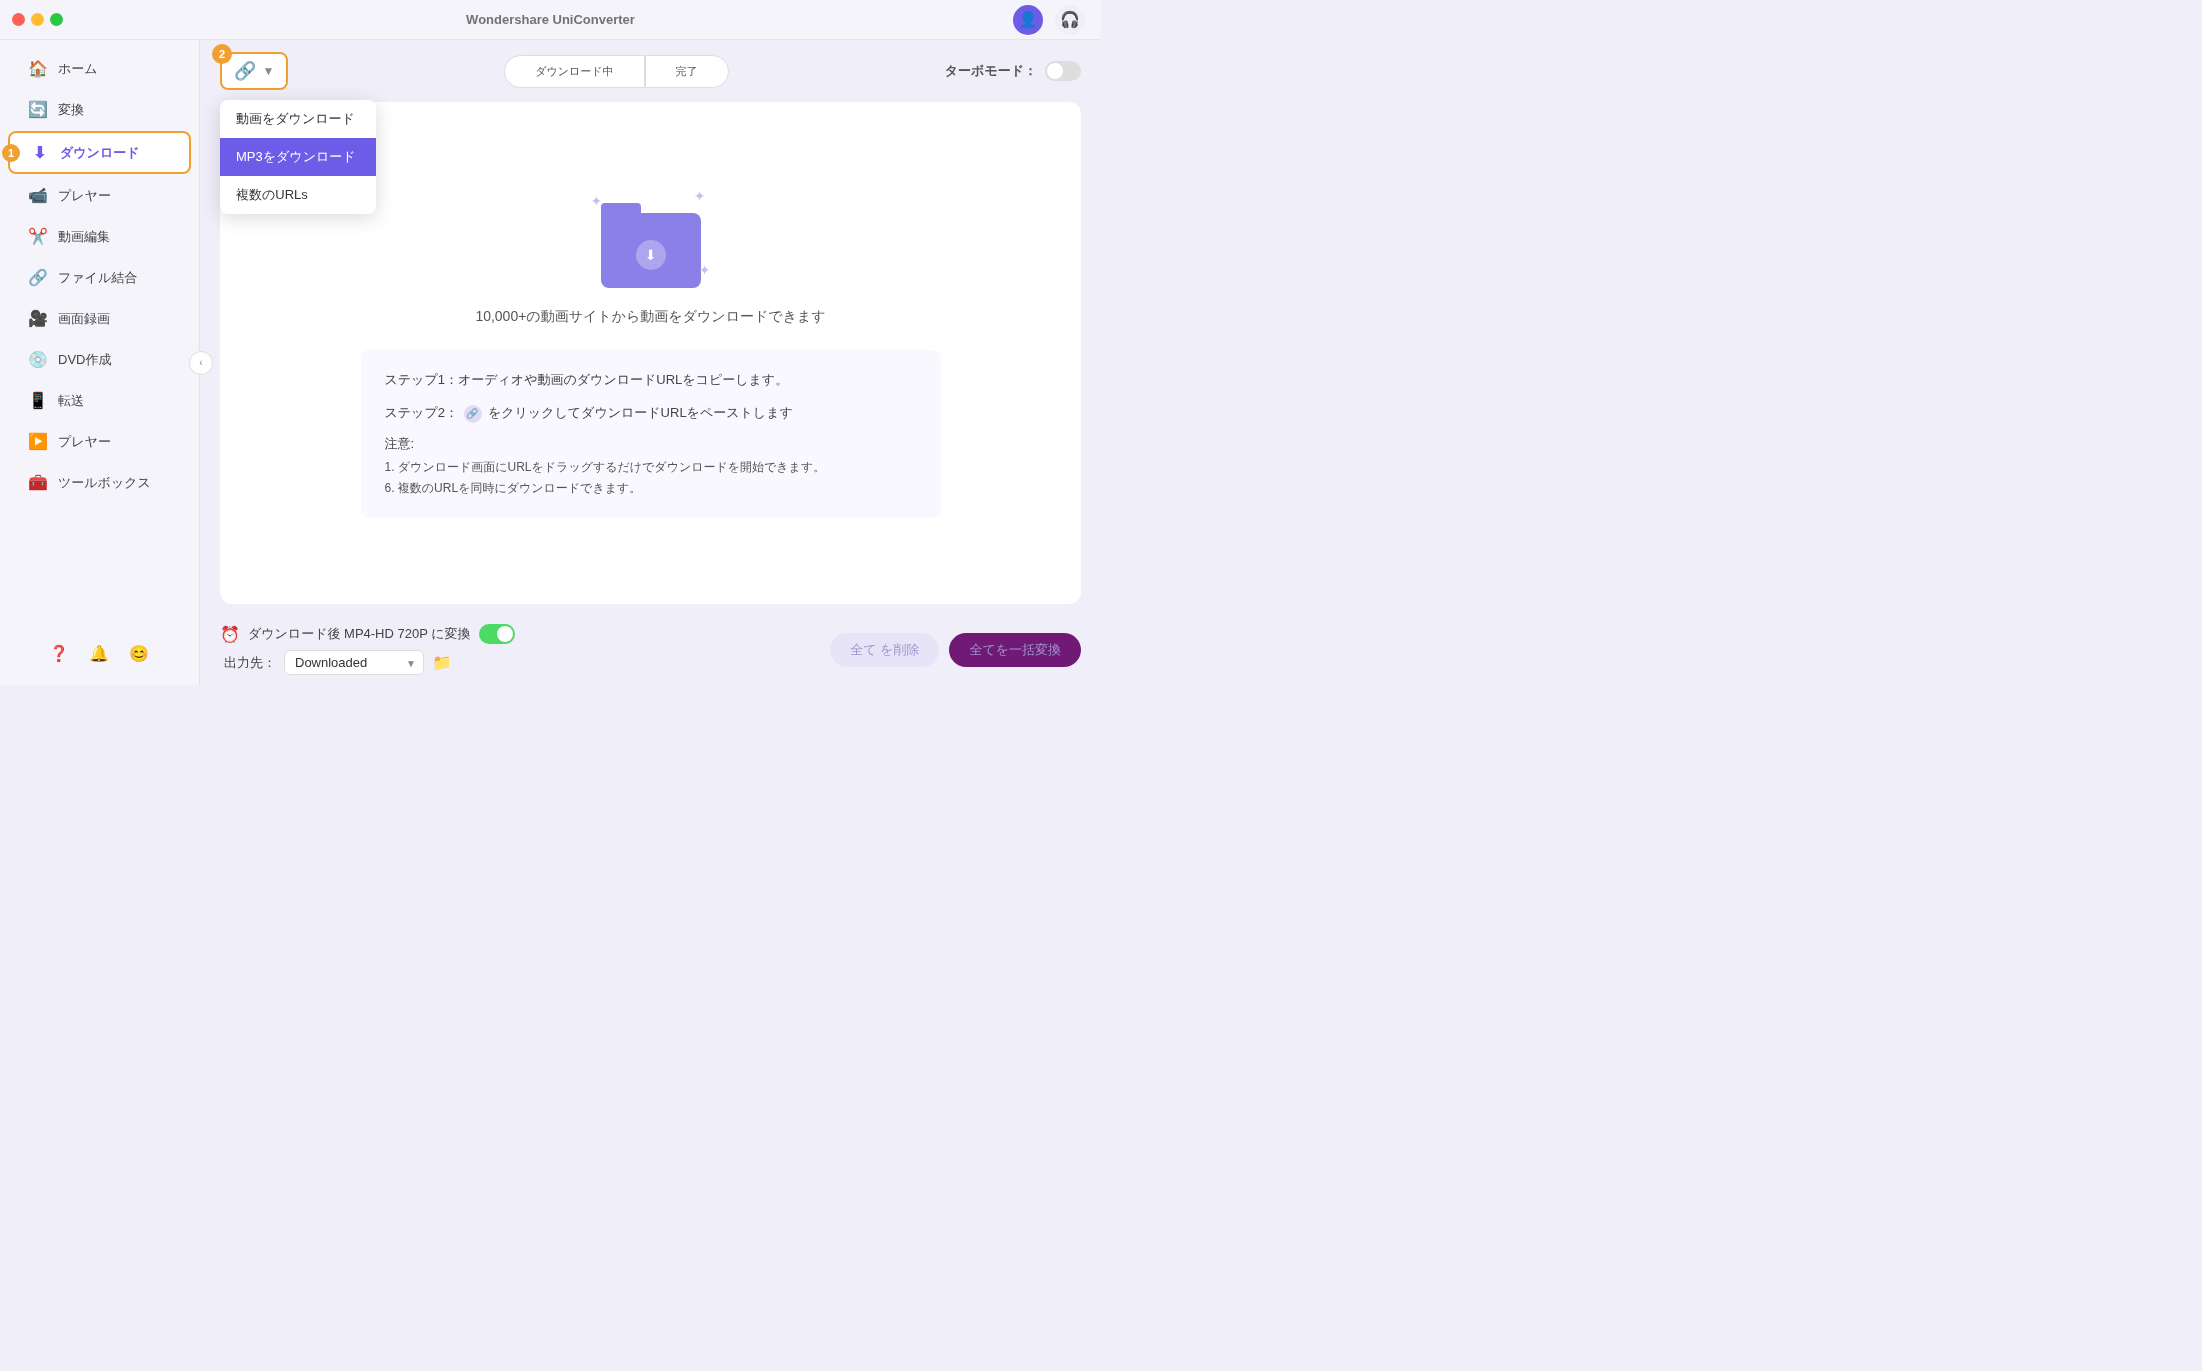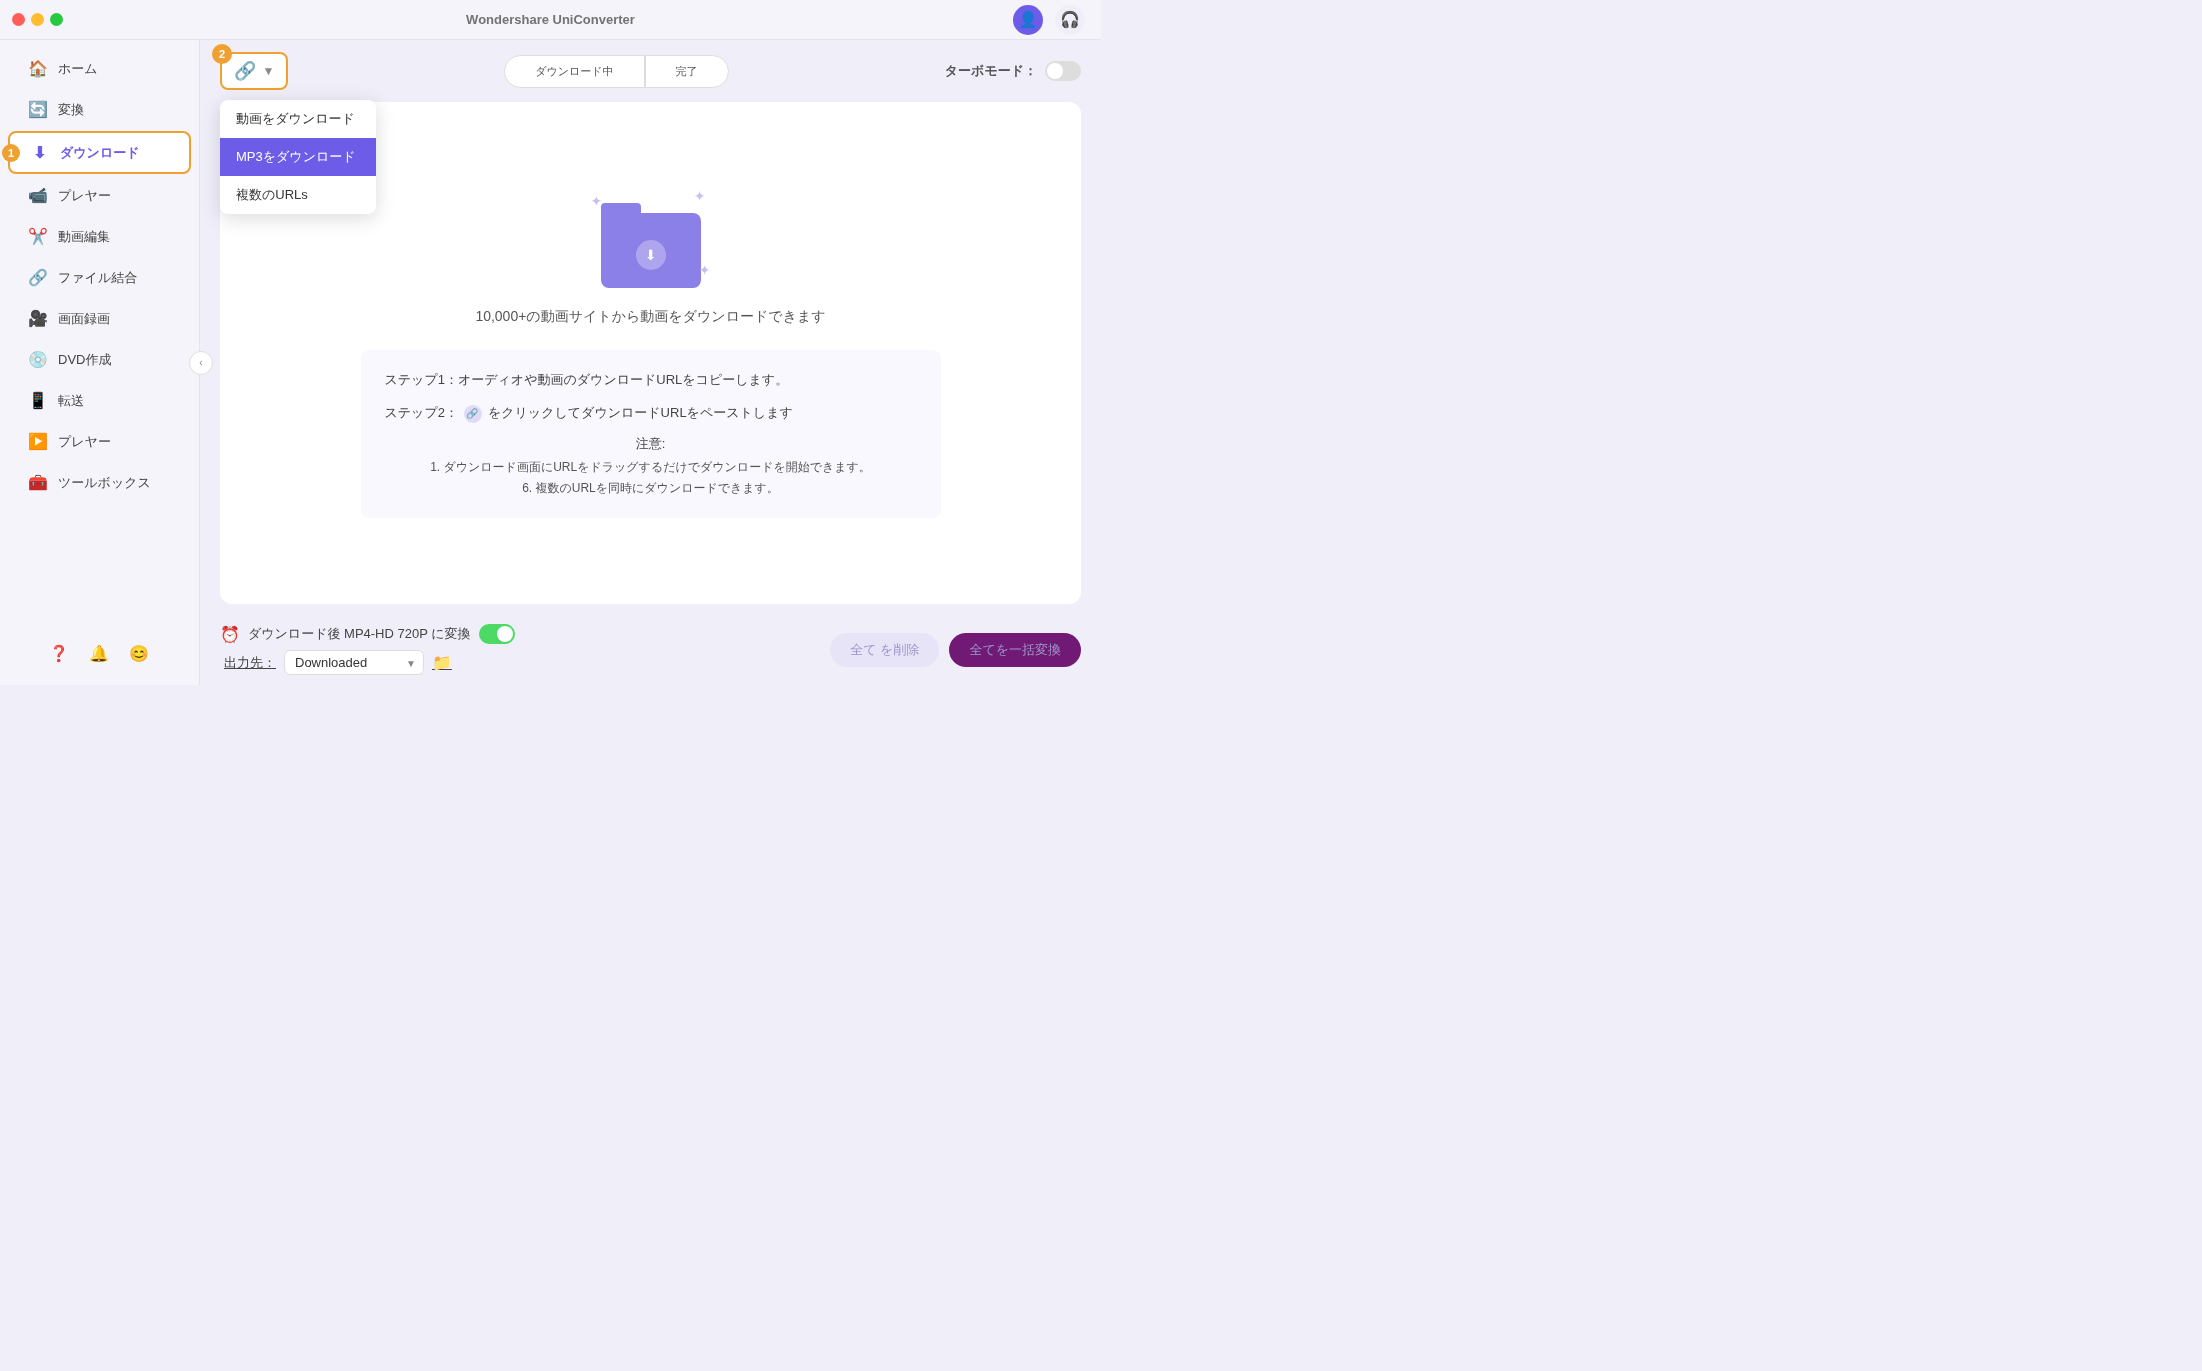--- a/index.html
+++ b/index.html
@@ -362,21 +362,20 @@
       display: inline-flex;
       align-items: center;
       justify-content: center;
       font-size: 10px;
       color: #6c5ce7;
       flex-shrink: 0;
       margin-top: 2px;
     }
     .note-section {
       margin-top: 4px;
-      text-align: center;
     }
     .note-title {
       font-size: 13px;
       color: #444;
       margin-bottom: 4px;
     }
     .note-item {
       font-size: 12px;
       color: #555;
       line-height: 1.7;
@@ -414,21 +413,20 @@
       background: white;
       border-radius: 50%;
     }
     .output-row {
       display: flex;
       align-items: center;
       gap: 8px;
       font-size: 13px;
       color: #444;
       margin-left: 4px;
-      text-decoration: underline;
     }
     .output-select {
       background: white;
       border: 1px solid #ddd;
       border-radius: 6px;
       padding: 4px 28px 4px 10px;
       font-size: 13px;
       color: #333;
       appearance: none;
       cursor: pointer;

